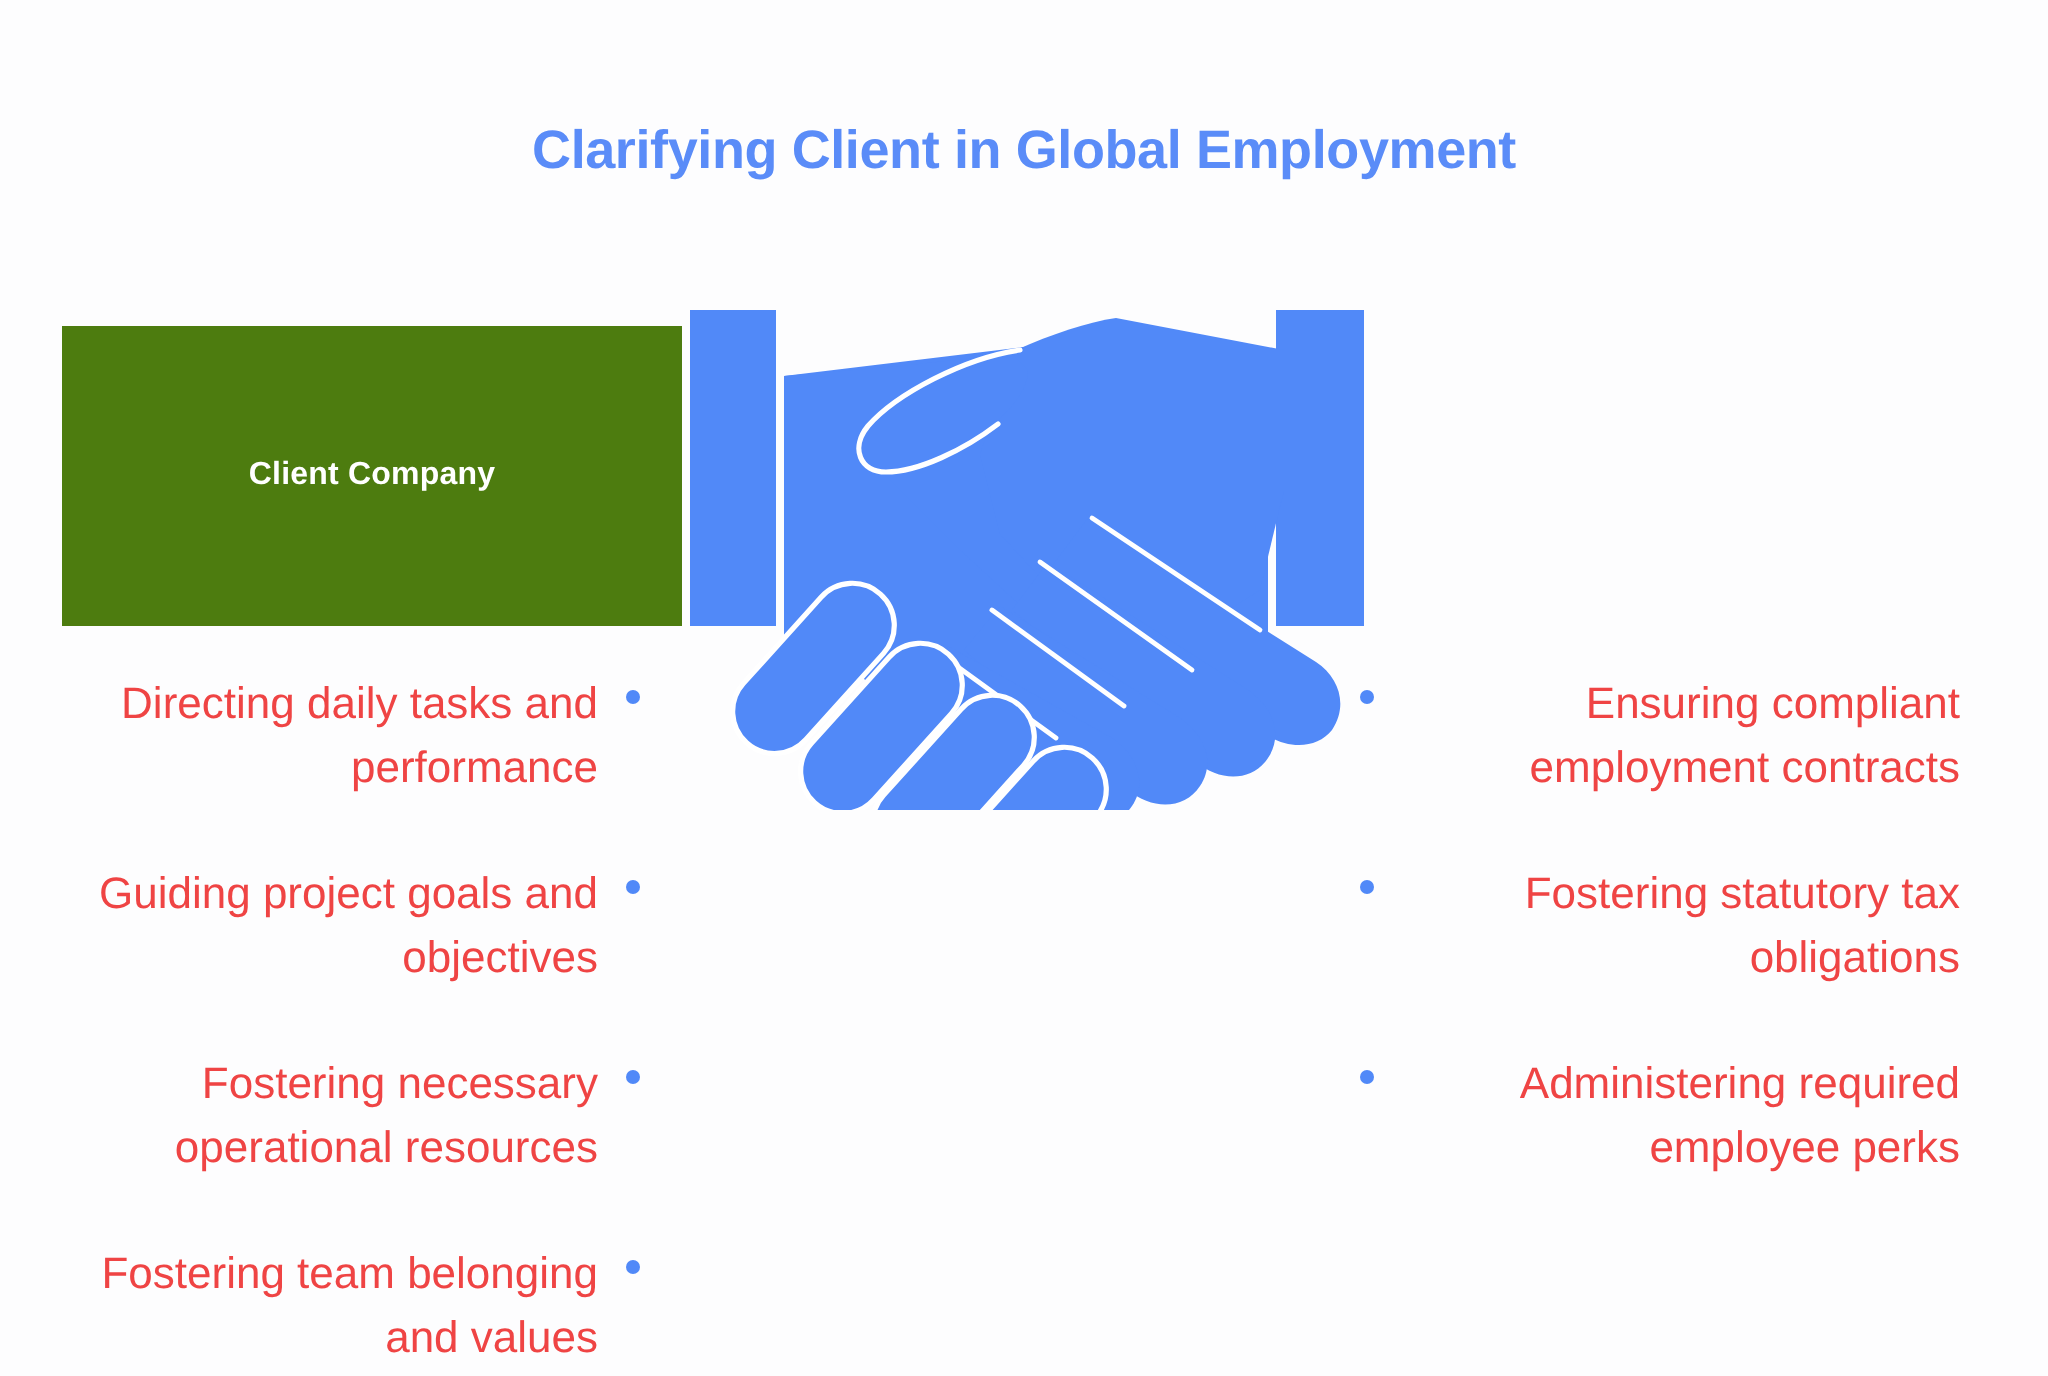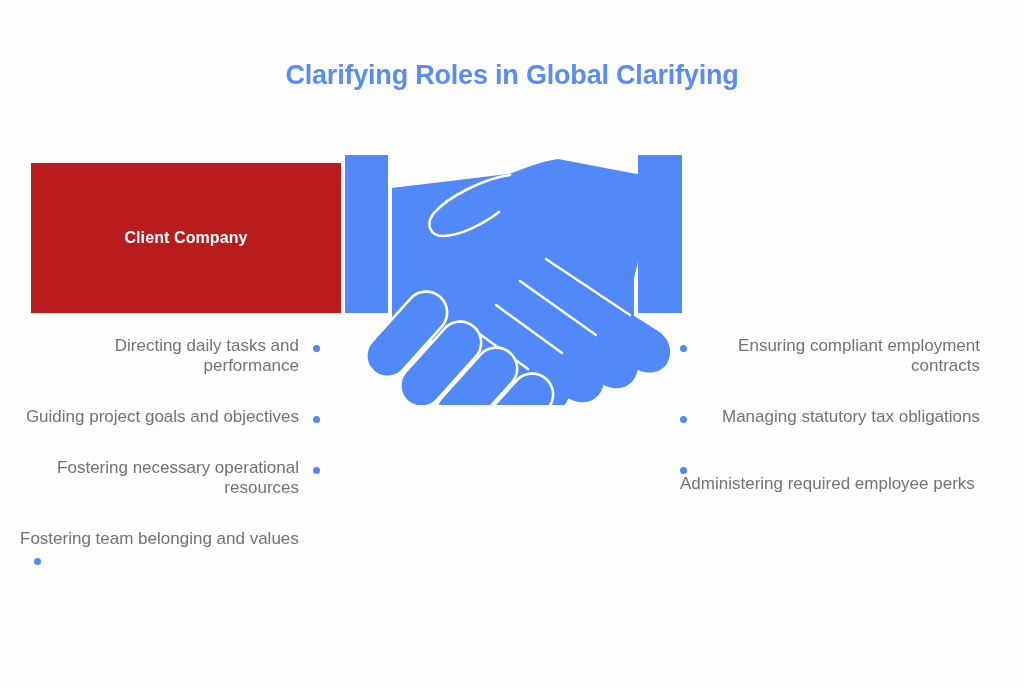--- a/index.html
+++ b/index.html
@@ -35,21 +35,21 @@
     font-weight: bold;
     color: #5a8cf8;
     letter-spacing: -0.2px;
   }
 
   
   .banner {
     position: absolute;
     top: 163px;
     height: 150px;
-    background: #b91c1c;
+    background: #4d7c0f;
     display: flex;
     align-items: center;
     justify-content: center;
   }
   .banner-left  { left: 31px;  width: 310px; }
   .banner-right { left: 683px; width: 310px; }
   .banner-label {
     color: #ffffff;
     font-size: 16px;
     font-weight: bold;
@@ -73,26 +73,26 @@
     width: 300px;
   }
   .list-left  { left: 20px;  }
   .list-right { left: 680px; }
 
   .item {
     display: flex;
     align-items: flex-start;
     margin-bottom: 31px;
   }
-  .item:last-child { margin-bottom: 0; flex-direction: column; }
+  .item:last-child { margin-bottom: 0; }
 
   .item-text {
-    font-size: 17px;
-    line-height: 20px;
-    color: #737373;
+    font-size: 22px;
+    line-height: 32px;
+    color: #ef4444;
     flex: 1;
   }
 
   .bullet {
     width: 7px;
     height: 7px;
     border-radius: 50%;
     background: #5189f8;
     flex: none;
     margin-top: 9px;
@@ -105,21 +105,21 @@
 
   
   .list-right .item-text { text-align: right; }
   .list-right .bullet { margin-right: 14px; }
 </style>
 </head>
 <body>
 
 <div id="infographic">
 
-  <div class="title">Clarifying Roles in Global Clarifying</div>
+  <div class="title">Clarifying Client in Global Employment</div>
 
   <div class="banner banner-left">
     <span class="banner-label">Client Company</span>
   </div>
 
 
   <div class="handshake">
     <svg width="364" height="250" viewBox="0 0 364 250" xmlns="http://www.w3.org/2000/svg">
       <g>
 
@@ -241,21 +241,21 @@
 
   <div class="list list-right">
 
     <div class="item">
       <span class="bullet"></span>
       <span class="item-text">Ensuring compliant employment contracts</span>
     </div>
 
     <div class="item">
       <span class="bullet"></span>
-      <span class="item-text">Managing statutory tax obligations</span>
+      <span class="item-text">Fostering statutory tax obligations</span>
     </div>
 
 
     <div class="item">
       <span class="bullet"></span>
       <span class="item-text">Administering required employee perks</span>
     </div>
 
   </div>
 

